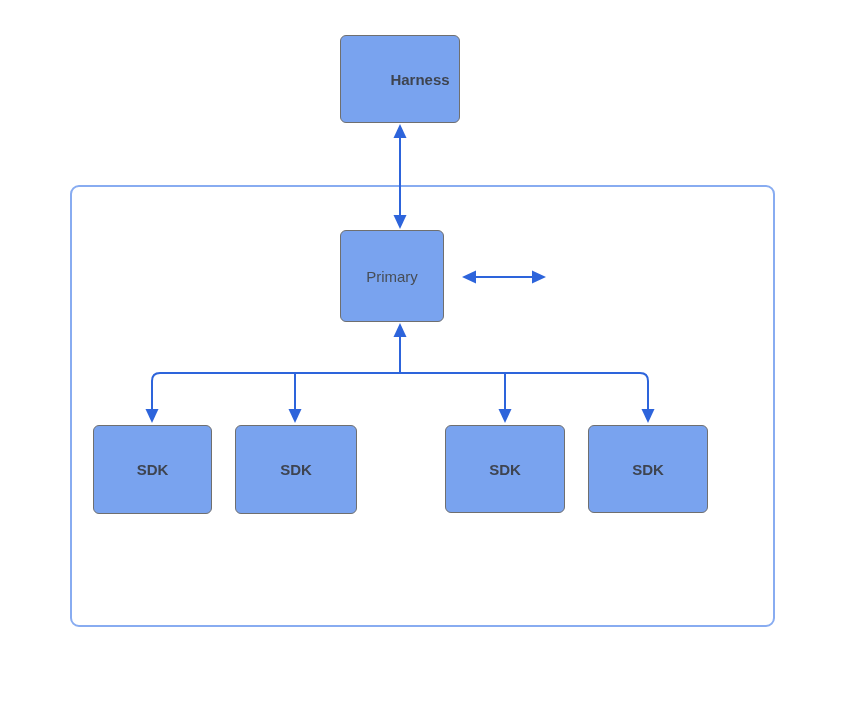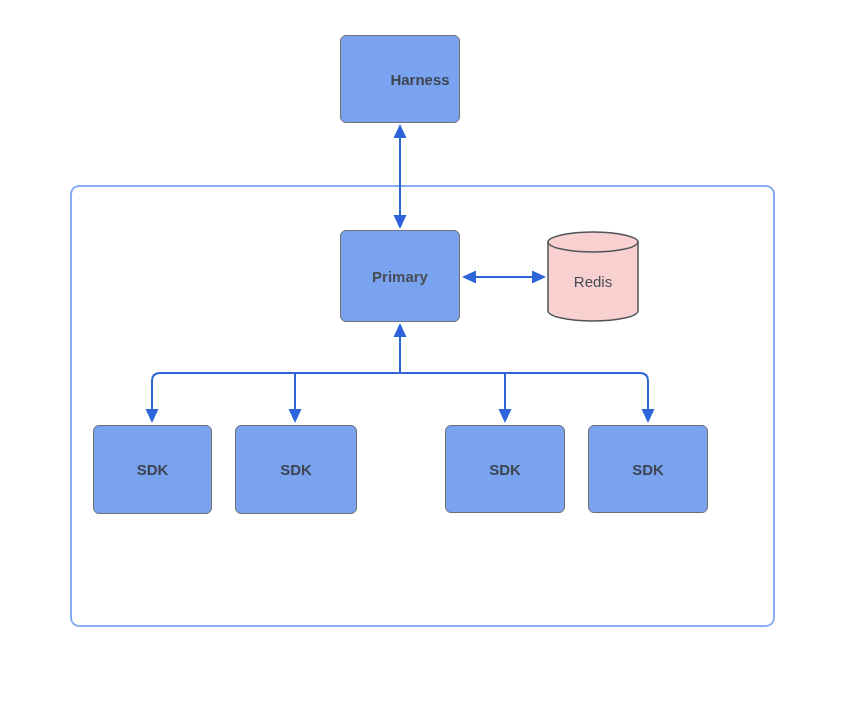--- a/index.html
+++ b/index.html
@@ -35,21 +35,21 @@
     align-items: center;
     justify-content: center;
     color: #3e4450;
     font-size: 15px;
     box-sizing: border-box;
     z-index: 3;
   }
   .node.bold { font-weight: bold; }
   .node.regular { font-weight: normal; color: #474d56; }
   #harness  { left: 340px; top: 35px;  width: 120px; height: 88px; padding-left: 40px; }
-  #primary  { left: 340px; top: 230px; width: 120px; height: 92px; font-weight: bold; }
+  #primary  { left: 340px; top: 230px; width: 104px; height: 92px; }
   #sdk-1 { left: 93px;  top: 425px; width: 119px; height: 89px; }
   #sdk-2 { left: 235px; top: 425px; width: 122px; height: 89px; }
   #sdk-3 { left: 445px; top: 425px; width: 120px; height: 88px; }
   #sdk-4 { left: 588px; top: 425px; width: 120px; height: 88px; }
   .cylinder {
     position: absolute;
     left: 547px;
     top: 231px;
     width: 92px;
     height: 91px;
@@ -97,30 +97,20 @@
   <div class="container-box"></div>
 
   <div class="node bold" id="harness">
     <span>Harness</span>
   </div>
 
   <div class="node regular" id="primary">
     <span>Primary</span>
   </div>
 
-  <div class="cylinder">
-    <svg width="92" height="91" viewBox="0 0 92 91">
-      <ellipse cx="46" cy="80" rx="45" ry="10" fill="#f8d0cf" stroke="#4f5458" stroke-width="1.5"></ellipse>
-      <rect x="1" y="11" width="90" height="69" fill="#f8d0cf" stroke="none"></rect>
-      <line x1="1" y1="11" x2="1" y2="80" stroke="#4f5458" stroke-width="1.5"></line>
-      <line x1="91" y1="11" x2="91" y2="80" stroke="#4f5458" stroke-width="1.5"></line>
-      <ellipse cx="46" cy="11" rx="45" ry="10" fill="#f8d0cf" stroke="#4f5458" stroke-width="1.5"></ellipse>
-    </svg>
-    <span class="cyl-label">Redis</span>
-  </div>
 
   <div class="node bold" id="sdk-1">
     <span>SDK</span>
   </div>
   <div class="node bold" id="sdk-2">
     <span>SDK</span>
   </div>
   <div class="node bold" id="sdk-3">
     <span>SDK</span>
   </div>

